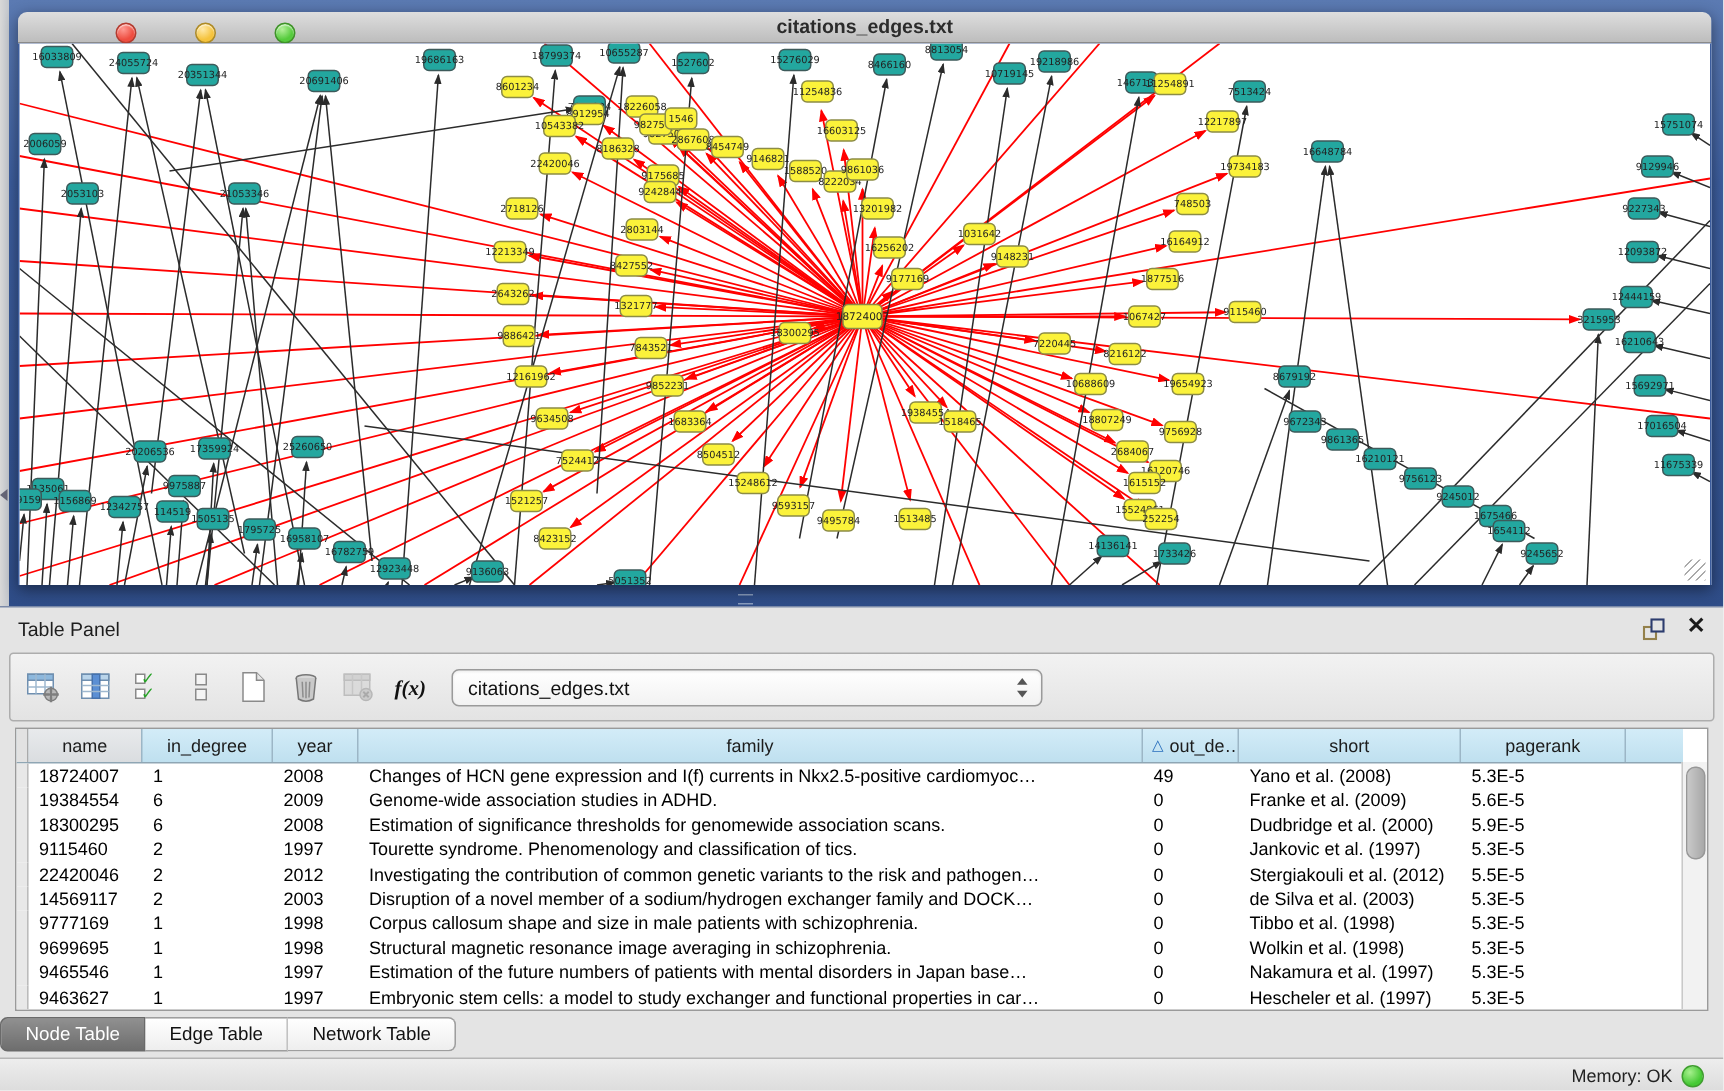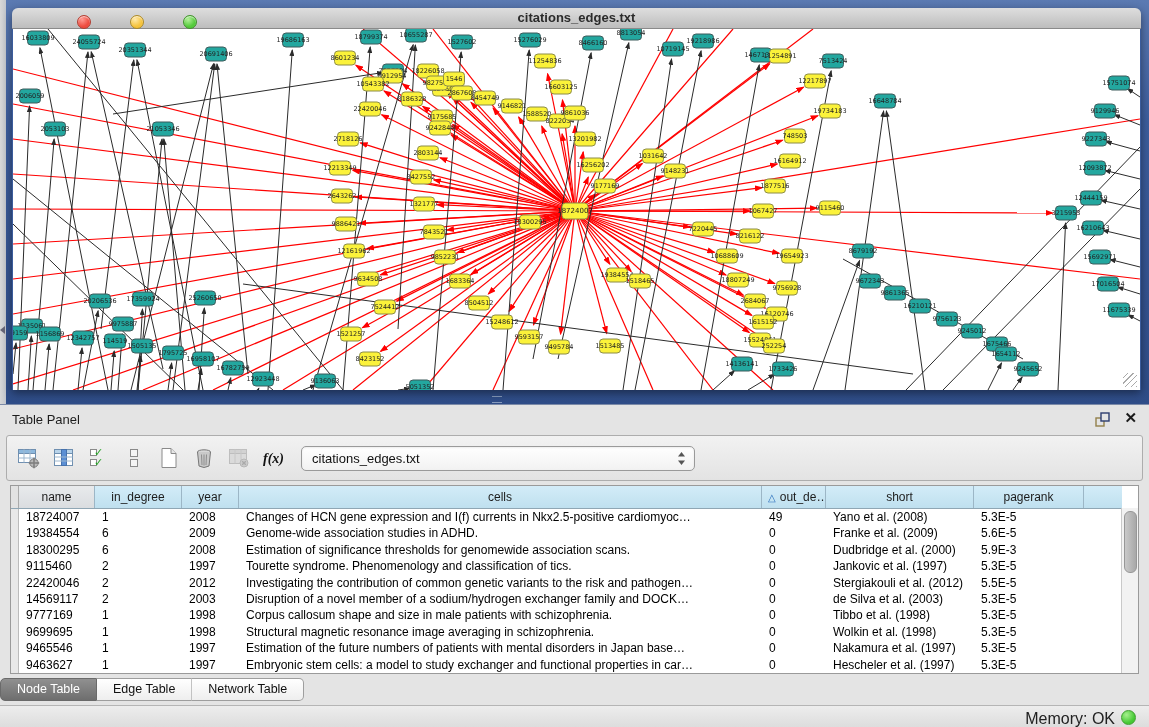--- a/index.html
+++ b/index.html
@@ -68,21 +68,21 @@
   #tp-tabs{position:absolute;left:0;right:0;top:273px;height:24px;display:flex;}
   .seg{height:21px;line-height:21px;font-size:12.5px;padding:0 16px;background:linear-gradient(180deg,#ffffff,#eeeeee);
     border-top:1px solid #9e9e9e;border-bottom:1px solid #9e9e9e;border-right:1px solid #c2c2c2;color:#111;cursor:pointer;}
   .seg:first-child{border-left:1px solid #9e9e9e;border-radius:5px 0 0 5px;}
   .seg:last-child{border-radius:0 5px 5px 0;border-right:1px solid #9e9e9e;}
   .seg.active{background:linear-gradient(180deg,#909090,#6e6e6e);color:#fff;border-color:#6a6a6a;}
 
   
   #status-bar{position:absolute;left:0;top:705px;width:1149px;height:22px;
     background:linear-gradient(180deg,#ededed,#dcdcdc);border-top:1px solid #b5b5b5;}
-  #memory-label{position:absolute;right:34px;top:4px;font-size:16px;color:#222;}
+  #memory-label{position:absolute;right:34px;top:4px;font-size:12px;color:#222;}
   #memory-dot{position:absolute;right:13px;top:4px;width:13px;height:13px;border-radius:50%;
     background:radial-gradient(circle at 35% 30%,#a7f08e,#45c934 65%);border:1px solid #3f9e2f;}
 </style>
 </head>
 <body>
 
 <div id="screen">
 
   <div id="desktop"></div>
   <div id="left-strip">
@@ -863,21 +863,21 @@
             <div class="hcell namecol" style="width: 76px;">
               <span>name</span>
             </div>
             <div class="hcell" style="width: 87px;">
               <span>in_degree</span>
             </div>
             <div class="hcell" style="width: 57px;">
               <span>year</span>
             </div>
             <div class="hcell" style="width: 523px;">
-              <span>cells</span>
+              <span>family</span>
             </div>
             <div class="hcell sorted" style="width: 64px;">
               <span class="sort-tri">△</span>
               <span>out_de…</span>
             </div>
             <div class="hcell" style="width: 148px;">
               <span>short</span>
             </div>
             <div class="hcell" style="width: 110px;">
               <span>pagerank</span>
@@ -904,21 +904,21 @@
             <div class="cell" style="width: 110px;">5.6E-5</div>
           </div>
           <div class="t-row">
             <div class="cell gutter" style="width: 8px;"></div>
             <div class="cell" style="width: 76px;">18300295</div>
             <div class="cell" style="width: 87px;">6</div>
             <div class="cell" style="width: 57px;">2008</div>
             <div class="cell" style="width: 523px;">Estimation of significance thresholds for genomewide association scans.</div>
             <div class="cell" style="width: 64px;">0</div>
             <div class="cell" style="width: 148px;">Dudbridge et al. (2000)</div>
-            <div class="cell" style="width: 110px;">5.9E-3</div>
+            <div class="cell" style="width: 110px;">5.9E-5</div>
           </div>
           <div class="t-row">
             <div class="cell gutter" style="width: 8px;"></div>
             <div class="cell" style="width: 76px;">9115460</div>
             <div class="cell" style="width: 87px;">2</div>
             <div class="cell" style="width: 57px;">1997</div>
             <div class="cell" style="width: 523px;">Tourette syndrome. Phenomenology and classification of tics.</div>
             <div class="cell" style="width: 64px;">0</div>
             <div class="cell" style="width: 148px;">Jankovic et al. (1997)</div>
             <div class="cell" style="width: 110px;">5.3E-5</div>

